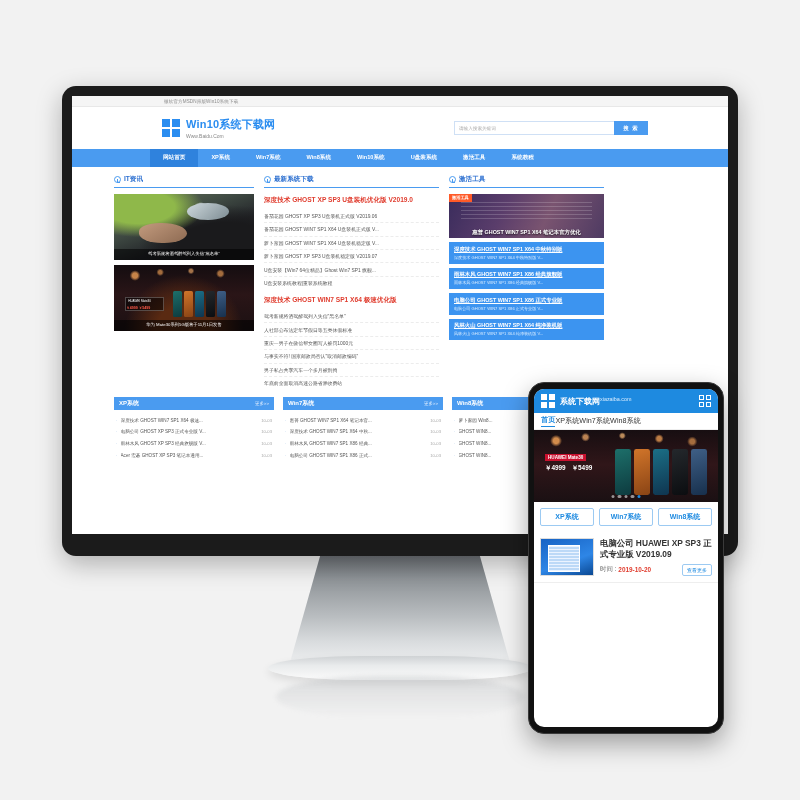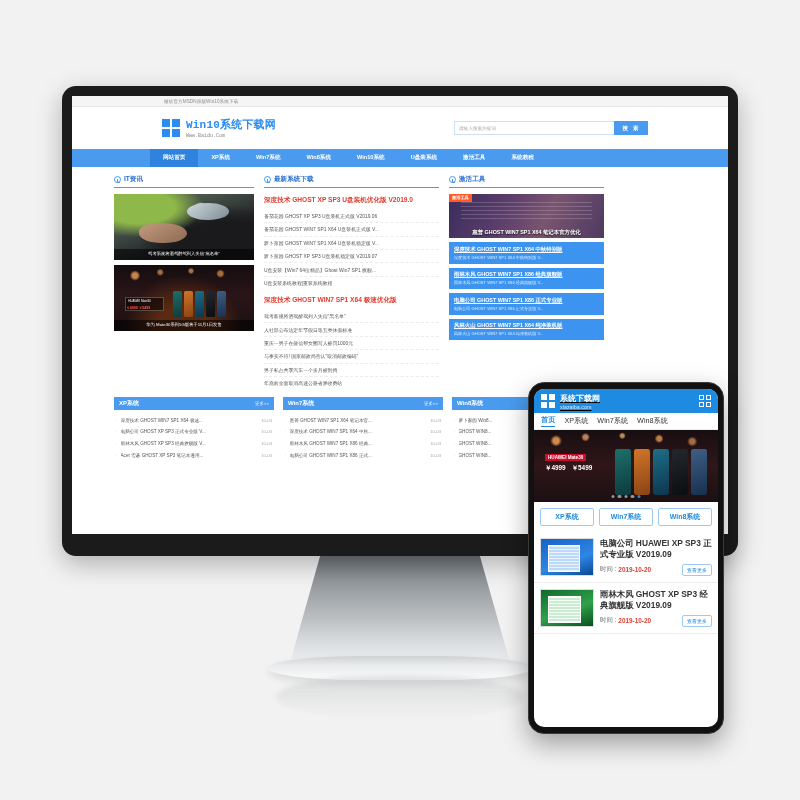--- a/index.html
+++ b/index.html
@@ -48,21 +48,21 @@
   }
 
   
   .site { width: 656px; height: 438px; background: #fff; font-size: 5.2px; color: #333; }
   .topbar {
     height: 11px; background: #f5f5f5; border-bottom: 1px solid #e8e8e8;
     display: flex; align-items: center;
   }
   .topbar-text { margin-left: 92px; font-size: 4.6px; color: #8a8a8a; letter-spacing: .1px; }
 
-  .header { height: 42px; display: flex; align-items: center; padding: 0 42px; font-family: Liberation Mono, monospace; }
+  .header { height: 42px; display: flex; align-items: center; padding: 0 42px; }
   .logo-wrap { display: flex; align-items: center; gap: 6px; margin-left: 48px; }
   .win-logo { width: 18px; height: 18px; display: grid; grid-template-columns: 1fr 1fr; grid-template-rows: 1fr 1fr; gap: 1.6px; }
   .win-logo i { background: #2b8df0; display: block; }
   .brand-lines { display: flex; flex-direction: column; gap: 1px; }
   .brand-name { font-size: 11px; font-weight: bold; color: #2b8df0; letter-spacing: .2px; }
   .brand-sub { font-size: 5px; color: #888; }
   .search-wrap { margin-left: auto; display: flex; align-items: center; margin-right: 38px; }
   .search-input {
     width: 160px; height: 14px; border: 1px solid #cfe0f5; border-right: none;
     background: #fff; font-size: 4.6px; color: #aaa; padding: 0 4px;
@@ -220,26 +220,26 @@
   .phone-screen {
     width: 100%; height: 100%; background: #fff; border-radius: 10px;
     overflow: hidden; position: relative; font-size: 6px;
   }
   .m-header {
     height: 24px; background: #1e8ae0; display: flex; align-items: center;
     padding: 0 7px; gap: 5px;
   }
   .m-logo { width: 14px; height: 14px; display: grid; grid-template-columns: 1fr 1fr; grid-template-rows: 1fr 1fr; gap: 1.4px; flex: none; }
   .m-logo i { background: #fff; display: block; }
-  .m-brand { display: flex; flex-direction: column; text-decoration: underline; }
+  .m-brand { display: flex; flex-direction: row; }
   .m-brand .b1 { color: #fff; font-size: 8px; font-weight: bold; }
   .m-brand .b2 { color: #d8ecff; font-size: 5.4px; }
   .m-grid { margin-left: auto; width: 12px; height: 12px; display: grid; grid-template-columns: 1fr 1fr; grid-template-rows: 1fr 1fr; gap: 1.6px; }
   .m-grid i { border: 1px solid #fff; display: block; }
-  .m-nav { height: 17px; background: #fff; display: flex; align-items: center; gap: 9px; padding: 0 7px; border-bottom: 1px solid #eee; }
+  .m-nav { height: 17px; background: #fff; display: flex; align-items: center; padding: 0 7px; border-bottom: 1px solid #eee; }
   .m-nav span { font-size: 7.2px; color: #333; white-space: nowrap; cursor: pointer; }
   .m-nav span.on { color: #1e8ae0; font-weight: bold; border-bottom: 1.4px solid #1e8ae0; padding-bottom: 1px; }
   .m-banner { height: 72px; position: relative; overflow: hidden; }
   .m-dots { position: absolute; bottom: 4px; left: 50%; transform: translateX(-50%); display: flex; gap: 3px; }
   .m-dots i { width: 3.4px; height: 3.4px; border-radius: 50%; background: rgba(255,255,255,.55); display: block; }
   .m-dots i.on { background: #1e8ae0; }
   .m-tabs { display: flex; gap: 5px; padding: 6px 6px; }
   .m-tabs span {
     flex: 1; text-align: center; border: 1px solid #9ccaf2; color: #1e8ae0;
     font-size: 7px; font-weight: bold; padding: 3px 0; border-radius: 2px; cursor: pointer;
@@ -581,29 +581,18 @@
             <div class="m-thumb th-xp"></div>
             <div class="m-body">
               <div class="m-name">电脑公司 HUAWEI XP SP3 正式专业版 V2019.09</div>
               <div class="m-meta">
                 <span>时间 :</span>
                 <b>2019-10-20</b>
                 <span class="m-btn">查看更多</span>
               </div>
             </div>
           </div>
-          <div class="m-item">
-            <div class="m-thumb th-green"></div>
-            <div class="m-body">
-              <div class="m-name">雨林木风 GHOST XP SP3 经典旗舰版 V2019.09</div>
-              <div class="m-meta">
-                <span>时间 :</span>
-                <b>2019-10-20</b>
-                <span class="m-btn">查看更多</span>
-              </div>
-            </div>
-          </div>
         </div>
 
     </div>
   </div>
 
 </div>
 
 </body></html>

